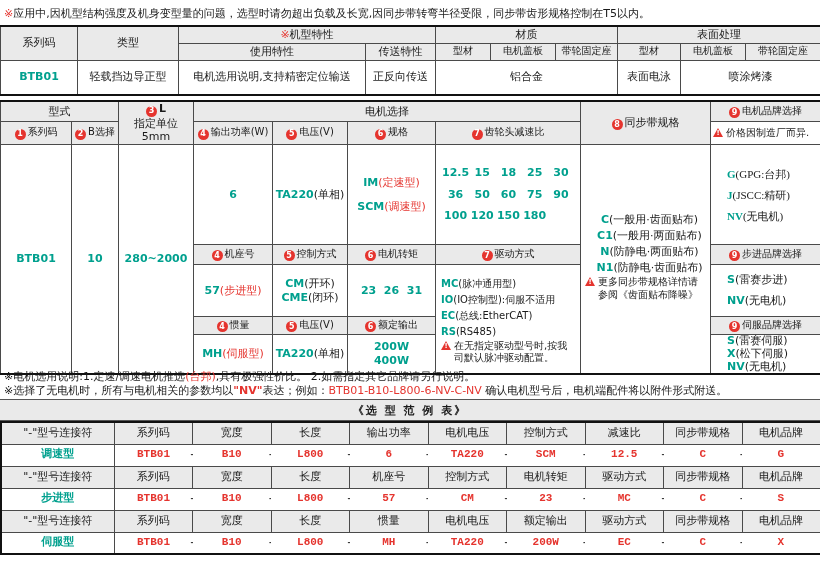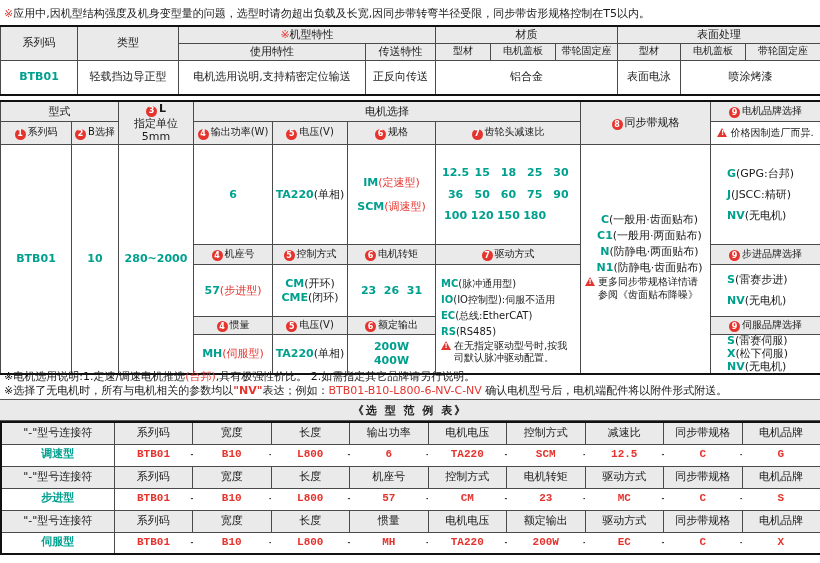--- a/index.html
+++ b/index.html
@@ -131,21 +131,21 @@
     <td class="gray s10"><span class="circ">9</span><span>电机品牌选择</span></td>
   </tr>
   <tr style="height:20px;">
     <td class="gray s10"><span class="circ">1</span><span>系列码</span></td>
     <td class="gray s10"><span class="circ">2</span><span>B选择</span></td>
     <td class="gray s10"><span class="circ">4</span><span>输出功率(W)</span></td>
     <td class="gray s10"><span class="circ">5</span><span>电压(V)</span></td>
     <td class="gray s10"><span class="circ">6</span><span>规格</span></td>
     <td class="gray s10"><span class="circ">7</span><span>齿轮头减速比</span></td>
     <td class="s10">
-      <div class="warnline" style="justify-content:center;">
+      <div class="warnline" style="">
             <span class="warn-tri"></span>
             <span>价格因制造厂而异.</span>
           </div>
     </td>
   </tr>
   <tr style="height:100px;">
     <td rowspan="5" class="teal">BTB01</td>
     <td rowspan="5" class="teal">10</td>
     <td rowspan="5" class="teal">280~2000</td>
     <td class="teal">6</td>
@@ -183,21 +183,21 @@
           <div class="opt-line"><span class="teal">N</span><span>(防静电·两面贴布)</span></div>
           <div class="opt-line"><span class="teal">N1</span><span>(防静电·齿面贴布)</span></div>
         </div>
         <div class="warnline s10" style="padding:0 3px 5px 4px;">
               <span class="warn-tri"></span>
               <span>更多同步带规格详情请参阅《齿面贴布降噪》</span>
             </div>
       </div>
     </td>
     <td>
-      <div class="brand-list" style="height:100%;">
+      <div class="brand-list" style="height:100%;font-family:Liberation Serif, serif;">
         <div class="opt-line"><span class="teal">G</span><span>(GPG:台邦)</span></div>
         <div class="opt-line"><span class="teal">J</span><span>(JSCC:精研)</span></div>
         <div class="opt-line"><span class="teal">NV</span><span>(无电机)</span></div>
       </div>
     </td>
   </tr>
   <tr style="height:20px;">
     <td class="gray s10"><span class="circ">4</span><span>机座号</span></td>
     <td class="gray s10"><span class="circ">5</span><span>控制方式</span></td>
     <td class="gray s10"><span class="circ">6</span><span>电机转矩</span></td>

